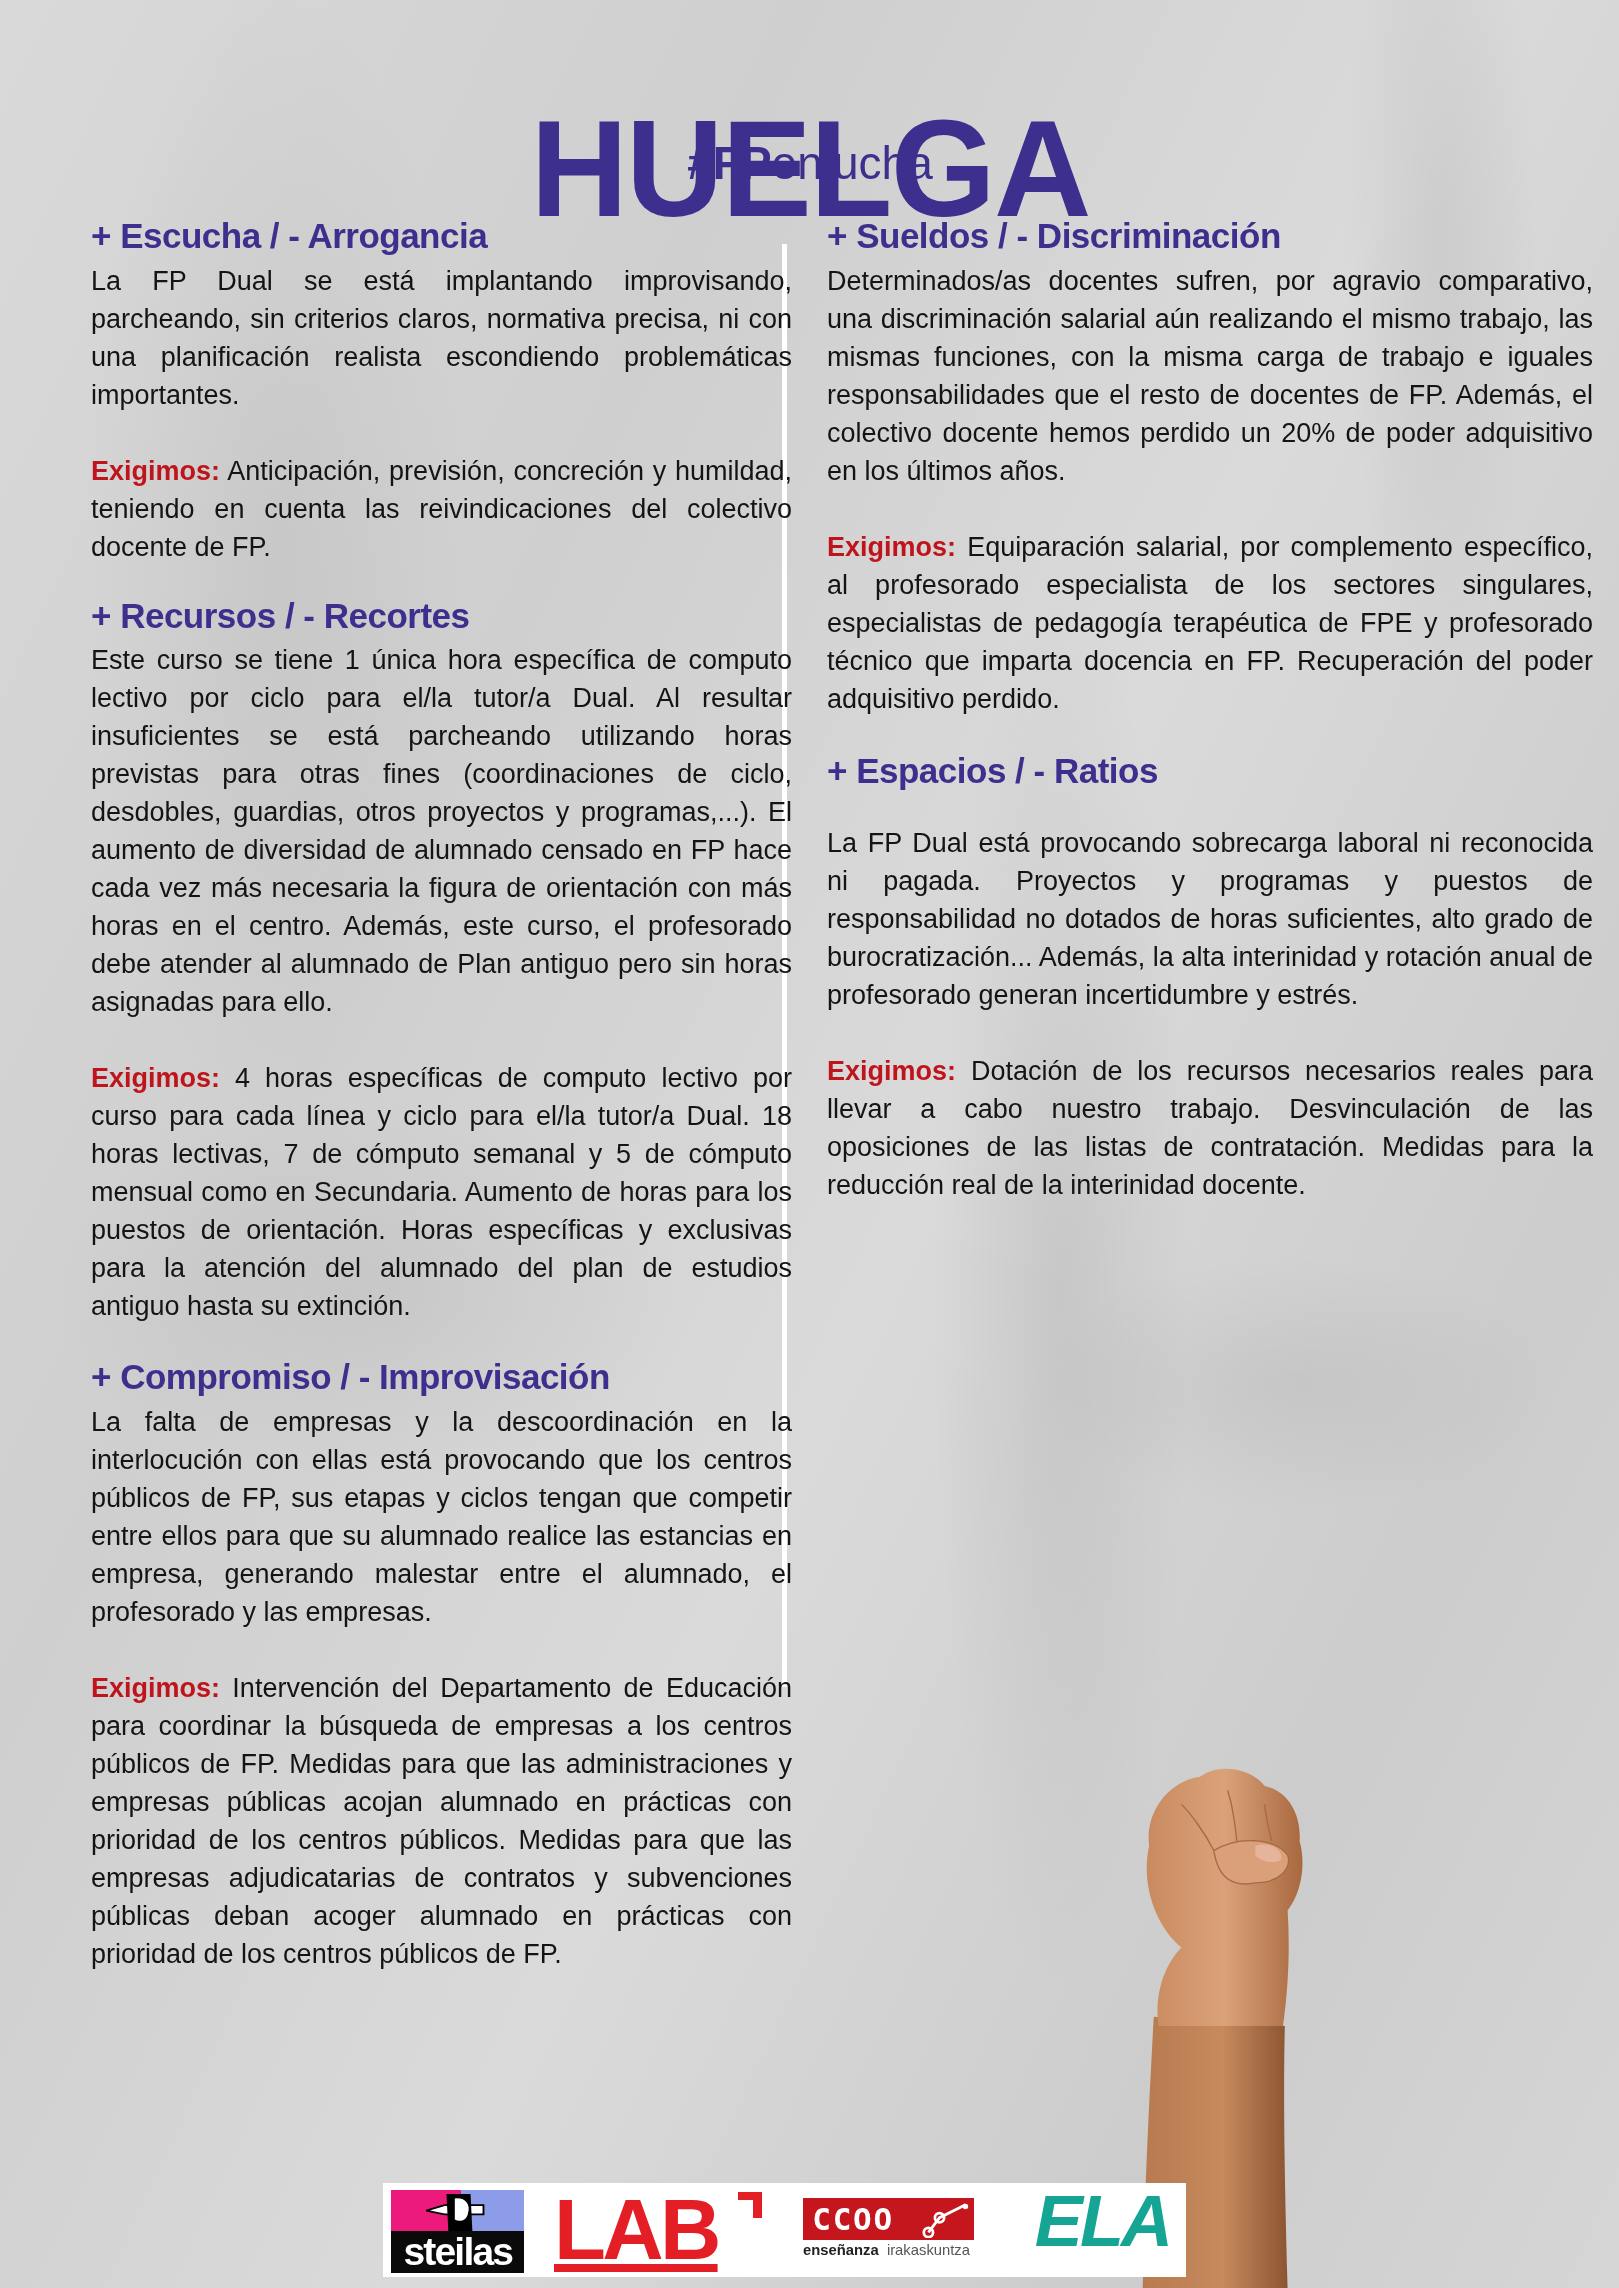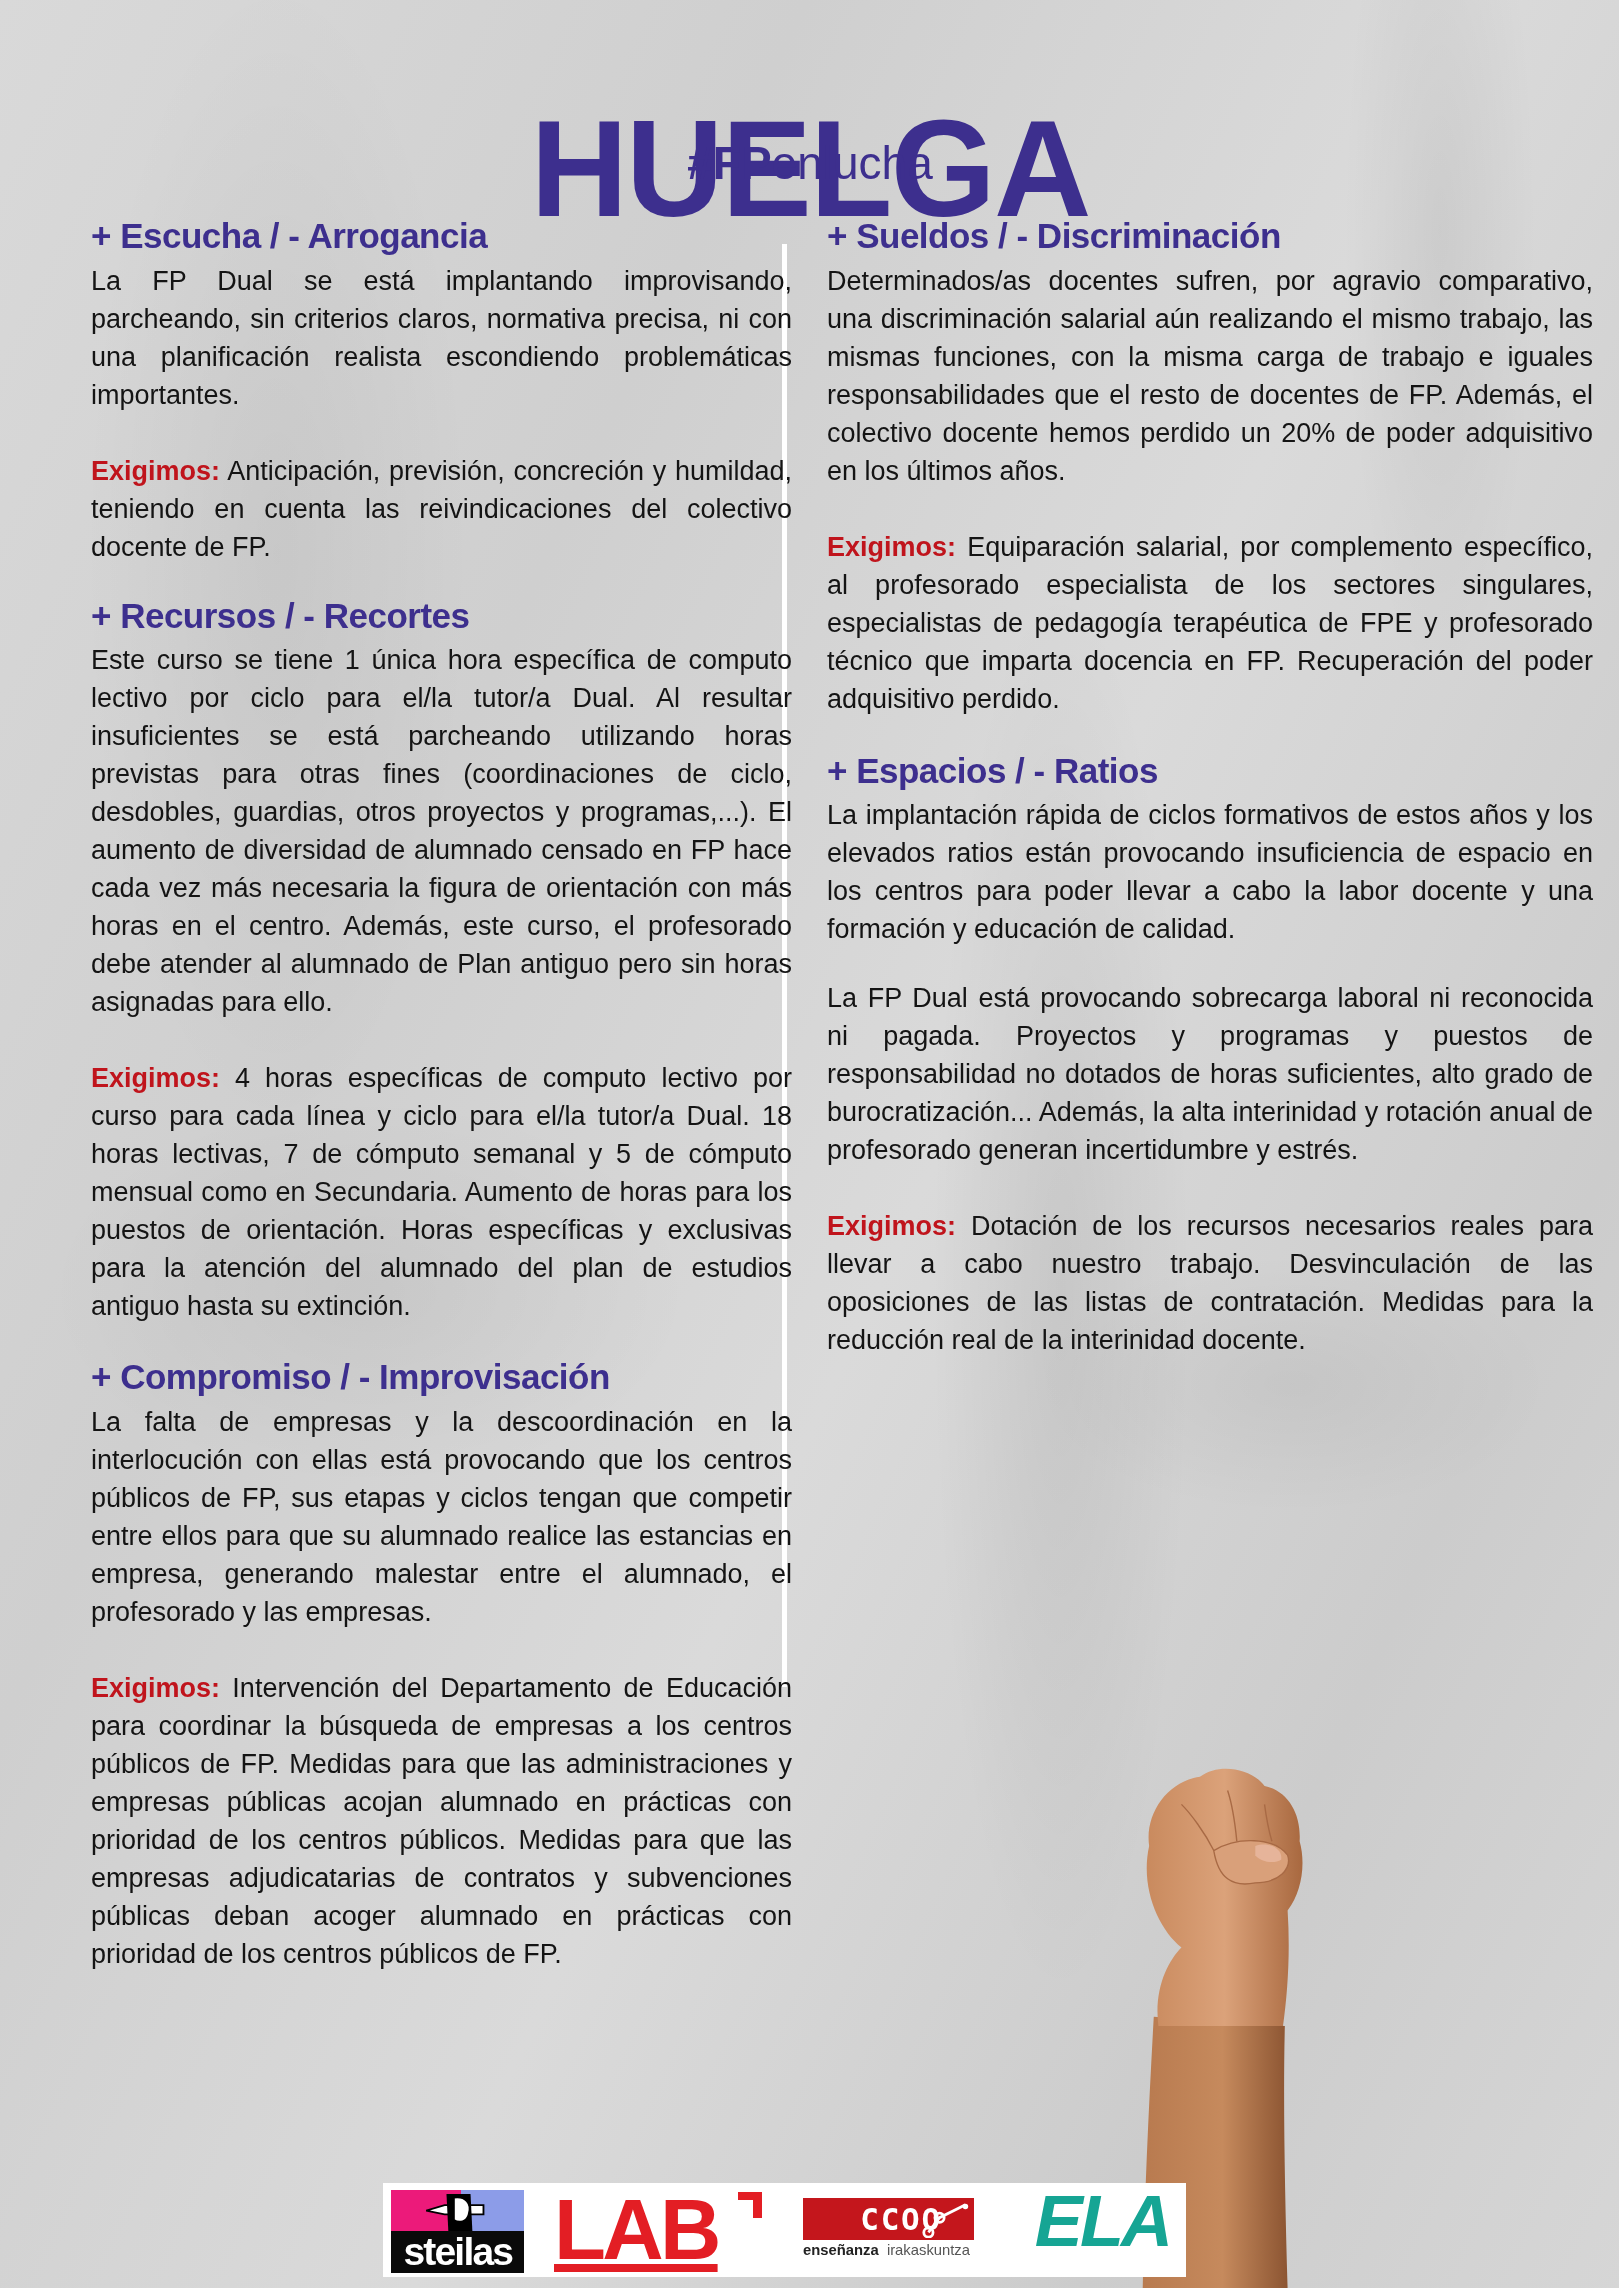--- a/index.html
+++ b/index.html
@@ -67,21 +67,21 @@
   .steilas .top-r { position: absolute; left: 70px; top: 0; width: 63px; height: 41px; background: #8c9ce8; }
   .steilas .fist { position: absolute; left: 35px; top: 3.7px; width: 65px; height: 37px; }
   .steilas .bot { position: absolute; left: 0; top: 41px; width: 133px; height: 42px; background: #0a0a0a;
     color: #fff; font-size: 39px; font-weight: 700; text-align: center; line-height: 42px; letter-spacing: -1.8px; }
   .lab { left: 171px; top: 9.2px; width: 208px; height: 76px; }
   .lab .txt { position: absolute; left: 0; bottom: 0; color: #e31e24; font-weight: 700; font-size: 85px; line-height: 76px; letter-spacing: -3.7px; text-decoration: underline; }
   .lab .tick { position: absolute; right: 0; top: 0; width: 9.2px; height: 26px; background: #e31e24; }
   .lab .tick2 { position: absolute; right: 0; top: 0; width: 24px; height: 8.3px; background: #e31e24; }
   .ccoo { left: 420px; top: 14.8px; width: 171px; height: 65px; }
   .ccoo .box { position: absolute; left: 0; top: 0; width: 171px; height: 42px; background: #c4161c; }
-  .ccoo .letters { position: absolute; left: 9.2px; top: 7.4px; color: #fff; font-weight: 700; font-size: 31px; line-height: 28px; letter-spacing: 1.8px; font-family: "DejaVu Sans Mono", monospace; margin-left: 48px; }
+  .ccoo .letters { position: absolute; left: 9.2px; top: 7.4px; color: #fff; font-weight: 700; font-size: 31px; line-height: 28px; letter-spacing: 1.8px; font-family: "DejaVu Sans Mono", monospace; }
   .ccoo .sub { position: absolute; left: 0; top: 44px; font-size: 14.8px; line-height: 16.6px; white-space: nowrap; }
   .ccoo .sub b { color: #222; font-weight: 700; }
   .ccoo .sub span { color: #555; }
   .ela { left: 641px; top: 5.5px; width: 157px; height: 85px; }
   .ela .txt { position: absolute; left: 0; top: 0; width: 157px; text-align: center; color: #16a594; font-weight: 700; font-size: 72px; line-height: 65px; letter-spacing: -2.8px; font-style: italic; }
   .ela .sub { position: absolute; left: 0; top: 66px; width: 157px; text-align: center; color: #1a1a1a; font-weight: 700; font-size: 14px; line-height: 16.6px; margin-top: 31px; }
 
   .fist-photo { position: absolute; left: 1126px; top: 1749px; width: 194px; height: 540px; }
 </style>
 </head>
@@ -113,21 +113,20 @@
 </div>
 
 <div class="col right">
   <div class="section r1">
     <h2>+ Sueldos / - Discriminación</h2>
     <p>Determinados/as docentes sufren, por agravio comparativo, una discriminación salarial aún realizando el mismo trabajo, las mismas funciones, con la misma carga de trabajo e iguales responsabilidades que el resto de docentes de FP. Además, el colectivo docente hemos perdido un 20% de poder adquisitivo en los últimos años.</p>
     <p class="demand"><span class="demand-label">Exigimos:</span> <span>Equiparación salarial, por complemento específico, al profesorado especialista de los sectores singulares, especialistas de pedagogía terapéutica de FPE y profesorado técnico que imparta docencia en FP. Recuperación del poder adquisitivo perdido.</span></p>
   </div>
   <div class="section r2">
     <h2>+ Espacios / - Ratios</h2>
-    <p>La implantación rápida de ciclos formativos de estos años y los elevados ratios están provocando insuficiencia de espacio en los centros para poder llevar a cabo la labor docente y una formación y educación de calidad.</p>
   </div>
   <div class="section r3">
     <p>La FP Dual está provocando sobrecarga laboral ni reconocida ni pagada. Proyectos y programas  y puestos de responsabilidad no dotados de horas suficientes, alto grado de burocratización... Además, la alta interinidad y rotación anual de profesorado generan  incertidumbre y estrés.</p>
     <p class="demand"><span class="demand-label">Exigimos:</span> <span>Dotación de los recursos necesarios reales para llevar a cabo nuestro trabajo. Desvinculación de las oposiciones de las listas de contratación. Medidas para la reducción real de la interinidad docente.</span></p>
   </div>
 </div>
 
 <svg class="fist-photo" viewBox="0 0 210 585">
   <defs>
     <linearGradient id="skin" x1="0" y1="0" x2="1" y2="0">

